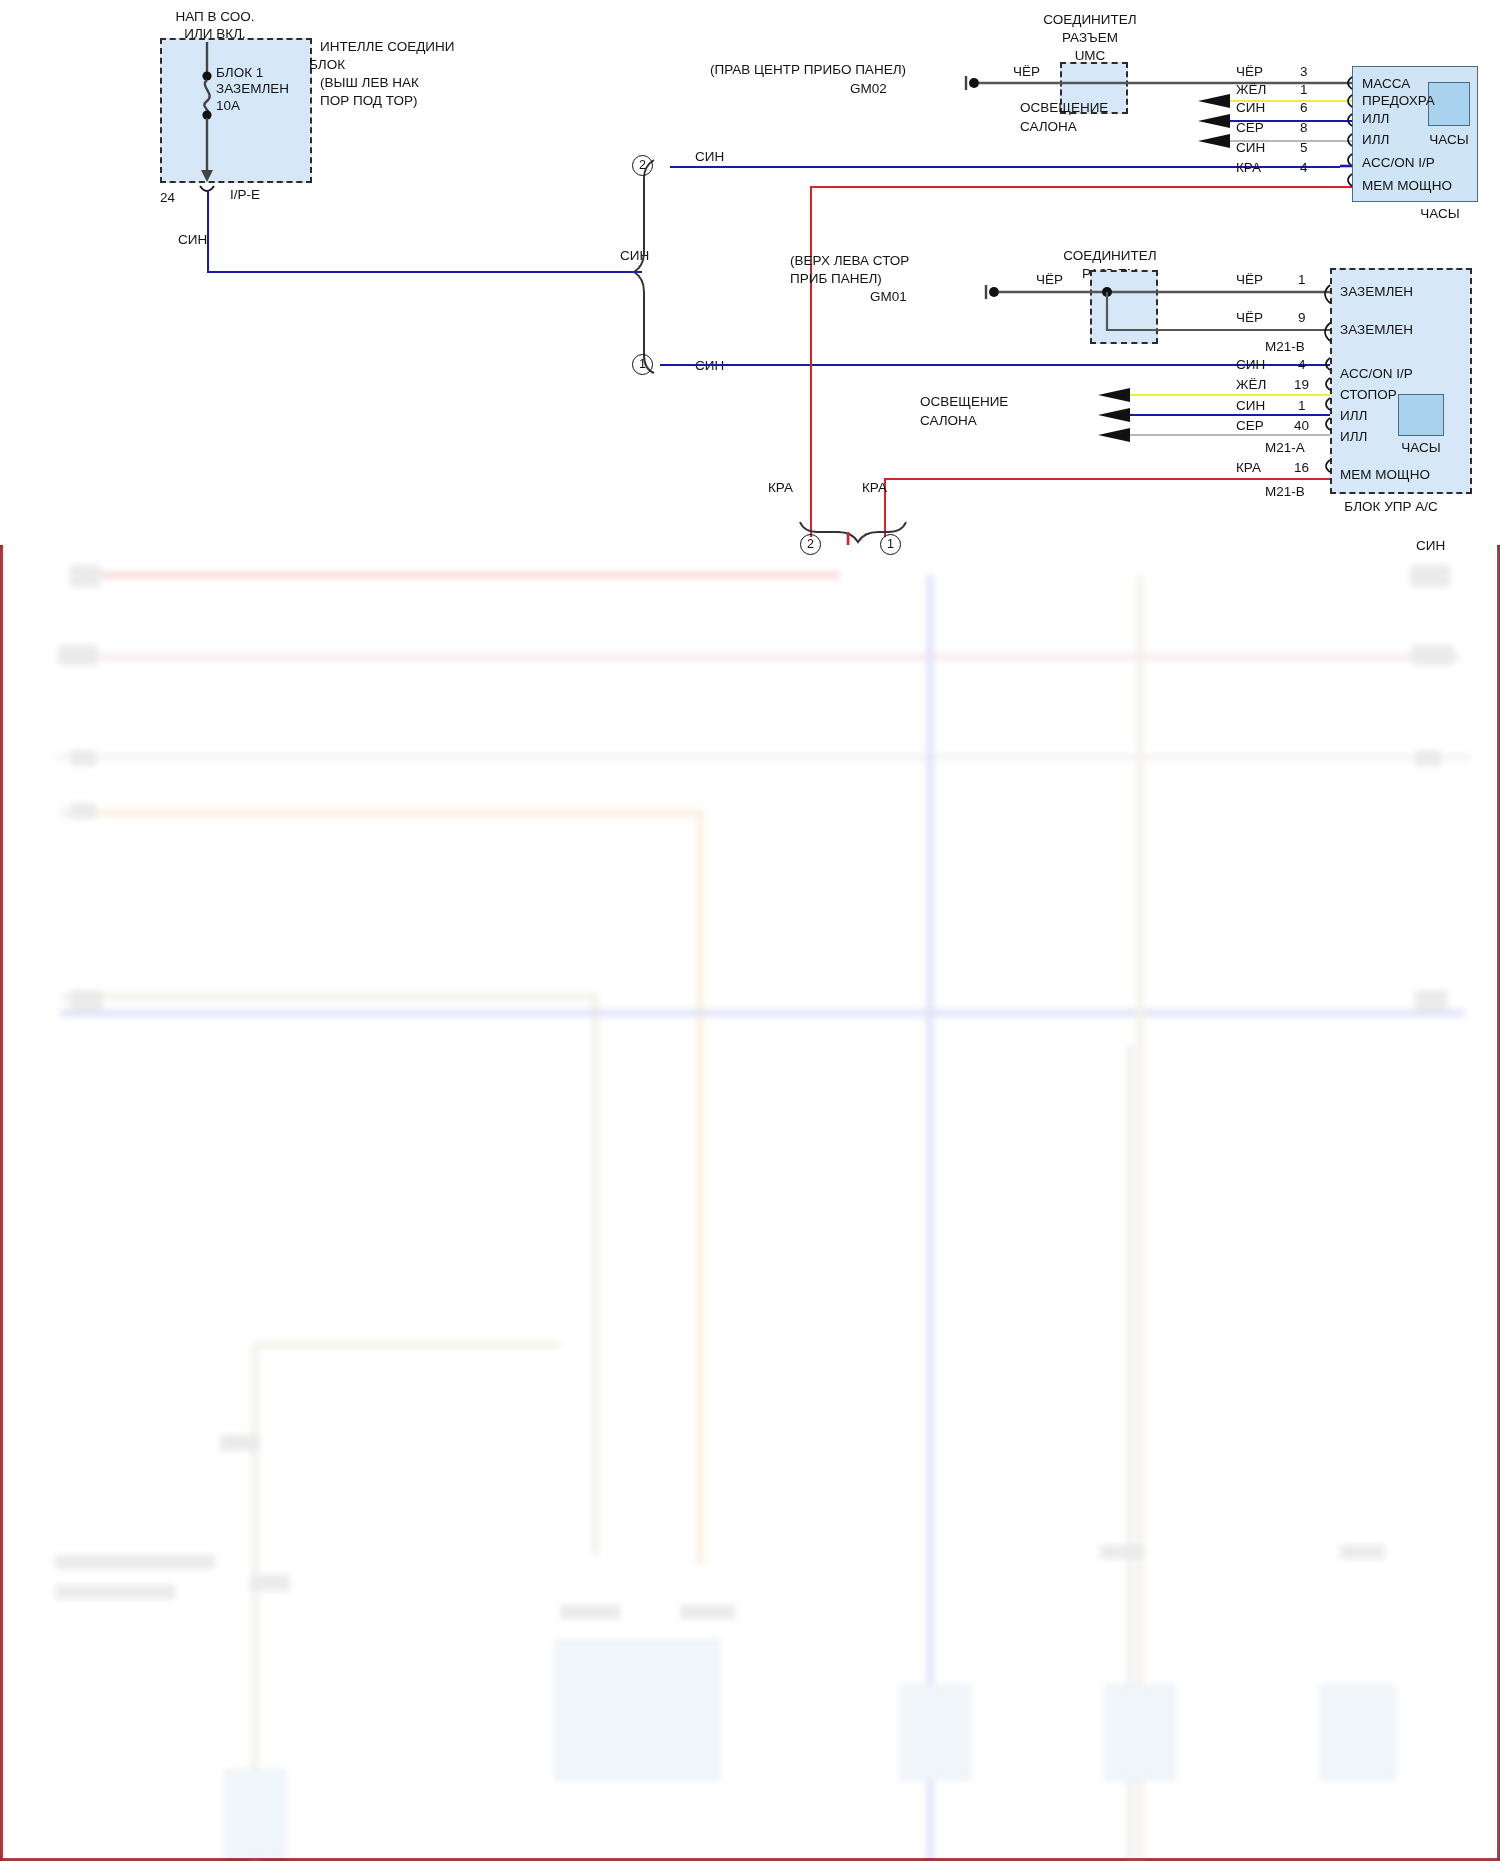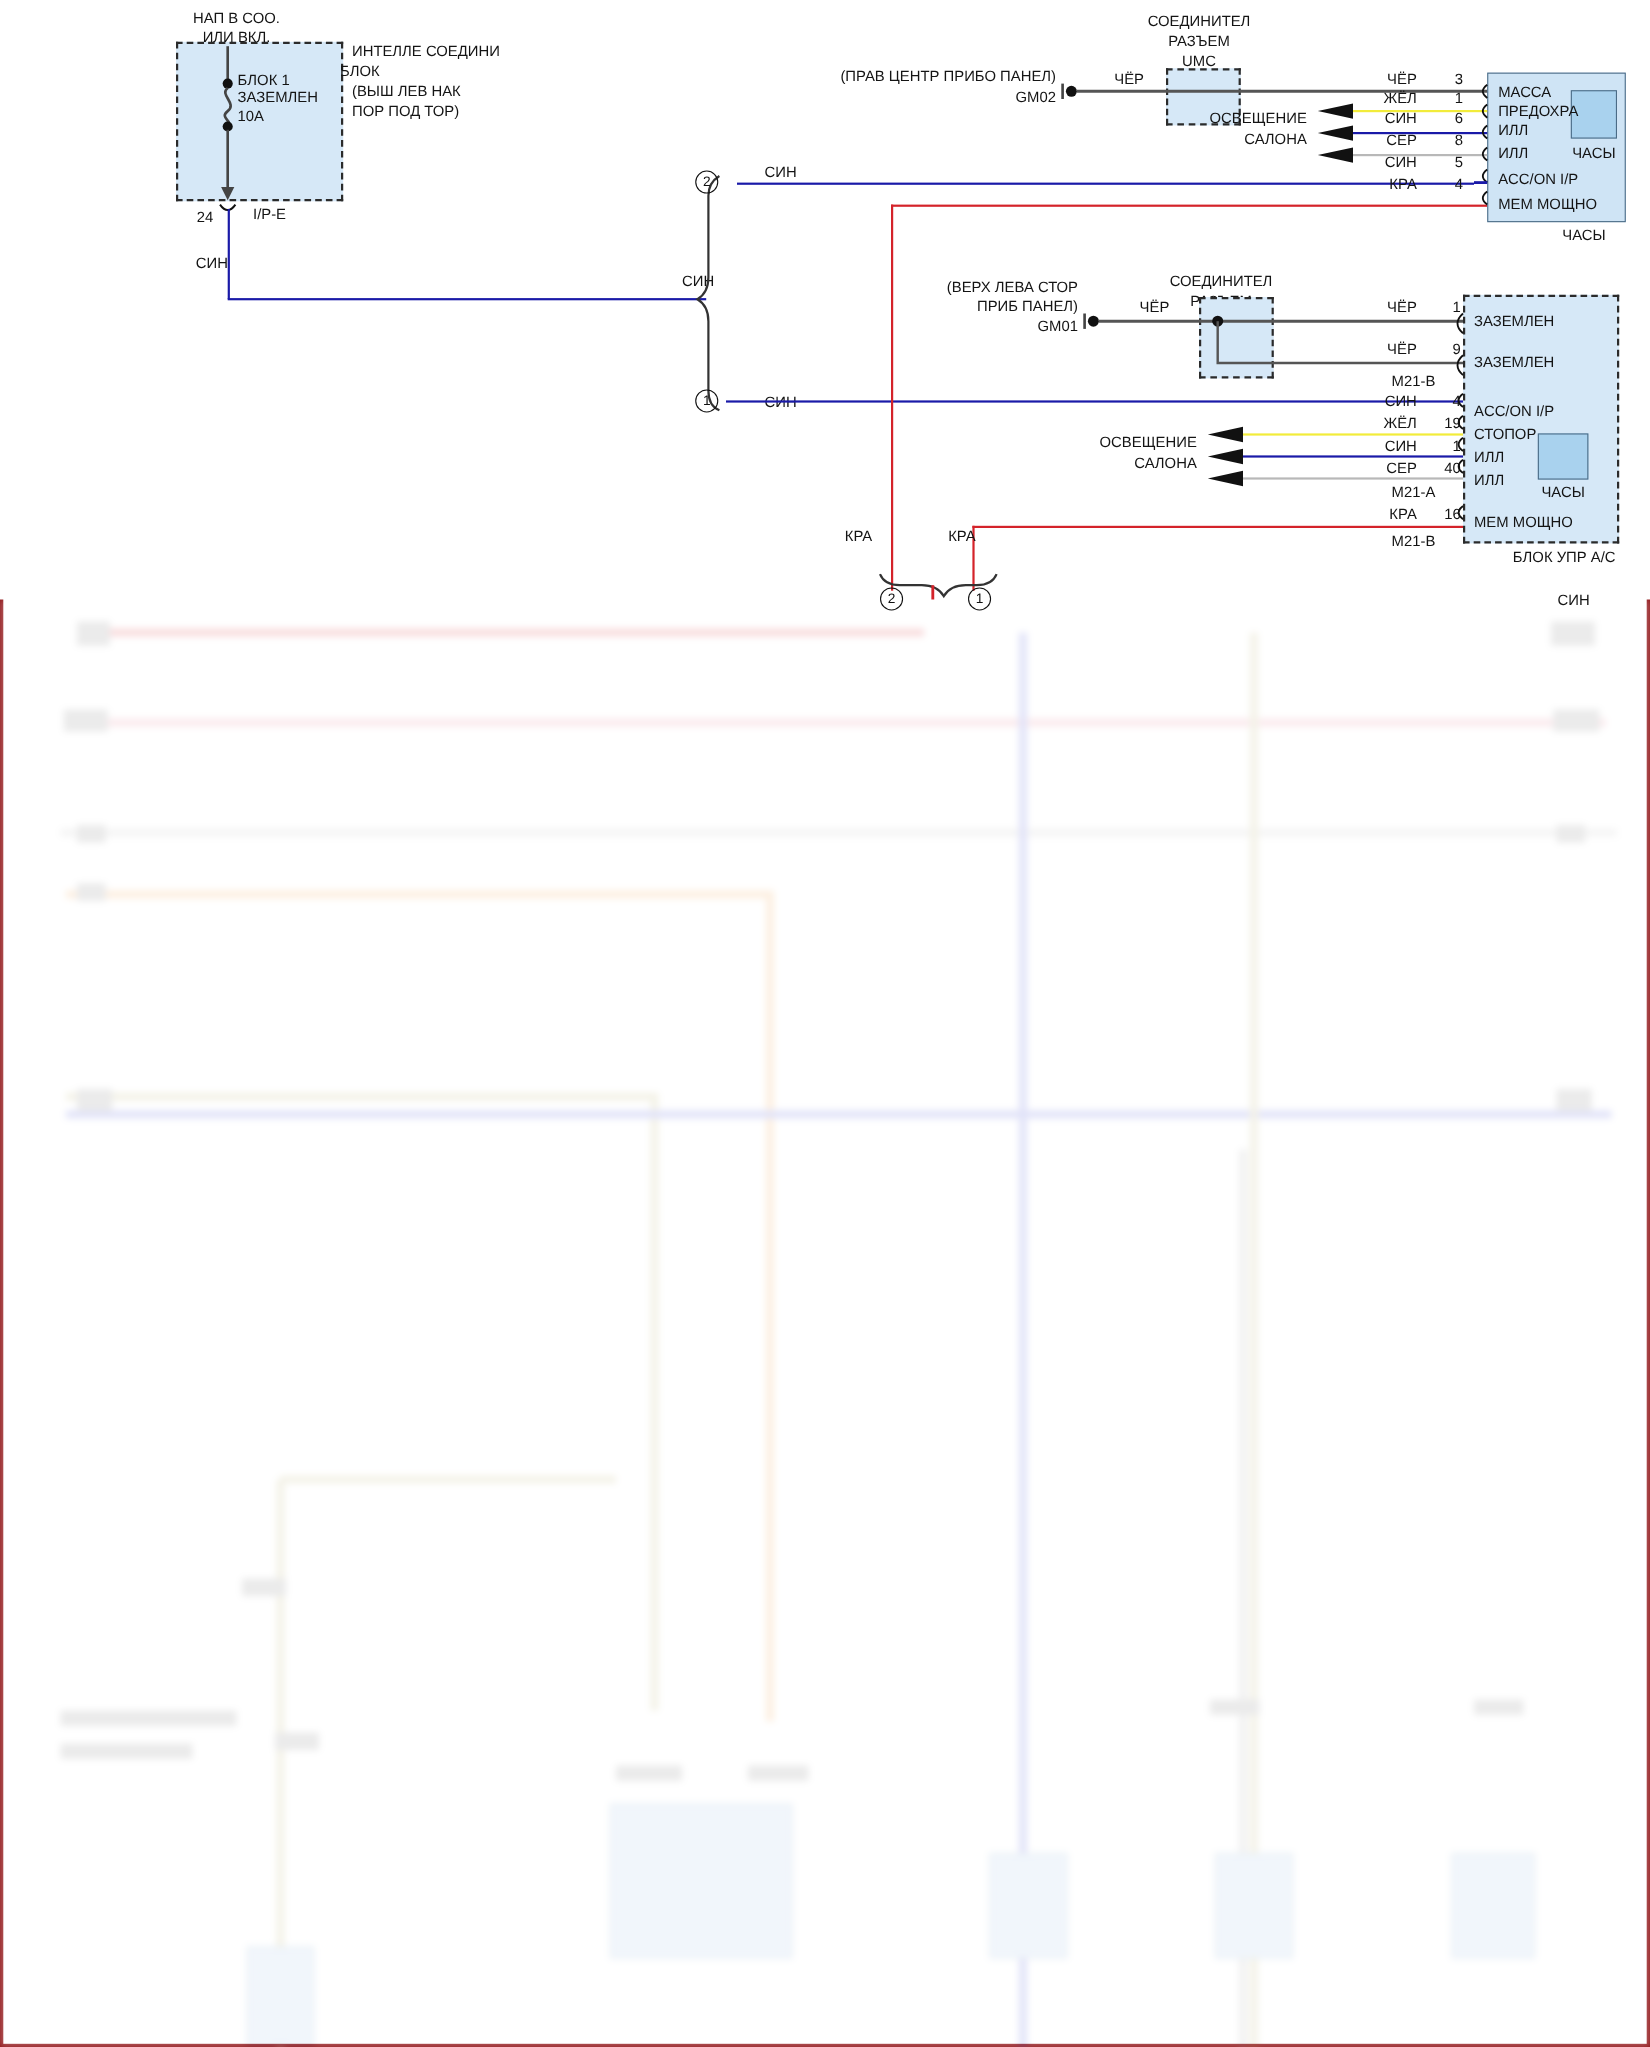--- a/index.html
+++ b/index.html
@@ -6,21 +6,21 @@
   body{width:1500px;height:1861px;position:relative;overflow:hidden;
        font-family:"Liberation Sans","DejaVu Sans",sans-serif;color:#111;}
   #sheet{position:absolute;left:0;top:0;width:1500px;height:1861px;}
   .frame{position:absolute;left:0;top:0;width:1500px;height:1861px;
          border:3px solid #8d0f12;box-sizing:border-box;pointer-events:none;}
   .top{position:absolute;left:0;top:0;width:1500px;height:545px;background:#fff;z-index:5;}
   .bottom{position:absolute;left:0;top:545px;width:1500px;height:1316px;background:#fff;
           filter:blur(3.2px) opacity(0.30);z-index:1;}
   .lbl{position:absolute;font-size:13.5px;line-height:15.5px;white-space:pre;color:#141414;}
   .lbl.c{text-align:center;}
-  .lbl.r{text-align:right;}
+  .lbl.r{text-align:left;}
   .box{position:absolute;background:#cfe4f5;border:1.6px solid #4a6b86;box-sizing:border-box;}
   .boxd{position:absolute;background:#d6e8f7;border:2px dashed #2b2b2b;box-sizing:border-box;}
   .inner{position:absolute;background:#a9d2ee;border:1.4px solid #4a6b86;box-sizing:border-box;}
   .w{position:absolute;height:0;border-top-width:2.6px;border-top-style:solid;}
   .wv{position:absolute;width:0;border-left-width:2.6px;border-left-style:solid;}
   .circ{position:absolute;width:19px;height:19px;border:1.6px solid #111;border-radius:50%;
         font-size:12.5px;line-height:18px;text-align:center;}
   svg{position:absolute;overflow:visible;}
 </style>
 </head>
@@ -228,21 +228,21 @@
       <path d="M986,285 V299" stroke="#444" stroke-width="2.4"></path>
       <circle cx="994" cy="292" r="5" fill="#111"></circle>
       <path d="M999,292 H1330" stroke="#555" stroke-width="2.6" fill="none"></path>
       <circle cx="1107" cy="292" r="5" fill="#111"></circle>
       <path d="M1107,292 V330 H1330" stroke="#555" stroke-width="2.2" fill="none"></path>
     </svg>
 
     <div class="boxd" style="left:1330px;top:268px;width:142px;height:226px;"></div>
     <div class="inner" style="left:1398px;top:394px;width:46px;height:42px;"></div>
     <div class="lbl c" style="left:1388px;top:440px;width:66px;">ЧАСЫ</div>
-    <div class="lbl c" style="left:1352px;top:499px;width:140px;">БЛОК УПР A/C</div>
+    <div class="lbl c" style="left:1321px;top:499px;width:140px;">БЛОК УПР A/C</div>
 
     <div class="lbl r" style="left:1236px;top:272px;width:52px;">ЧЁР</div>
     <div class="lbl r" style="left:1298px;top:272px;width:30px;">1</div>
     <div class="lbl" style="left:1340px;top:284px;">ЗАЗЕМЛЕН</div>
 
     <div class="lbl r" style="left:1236px;top:310px;width:52px;">ЧЁР</div>
     <div class="lbl r" style="left:1298px;top:310px;width:30px;">9</div>
     <div class="lbl" style="left:1340px;top:322px;">ЗАЗЕМЛЕН</div>
 
     <div class="lbl c" style="left:1240px;top:339px;width:90px;">M21-B</div>

